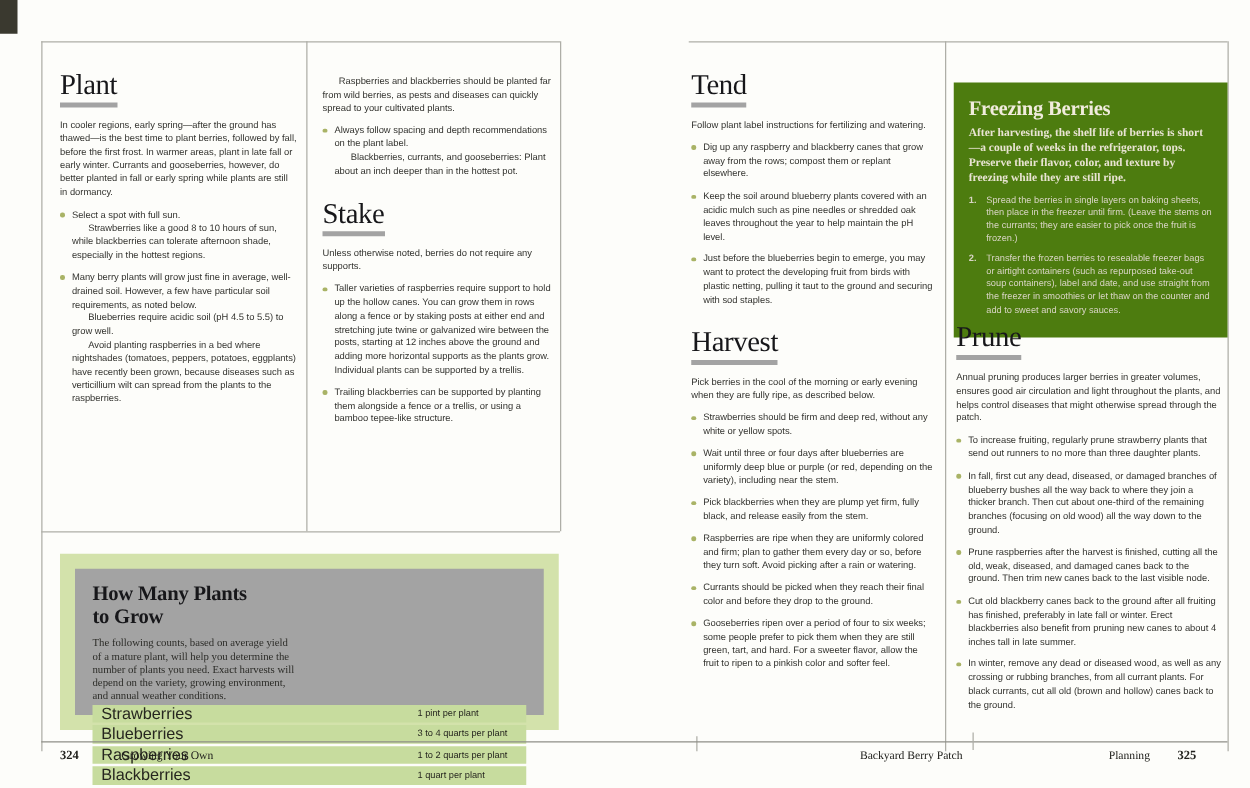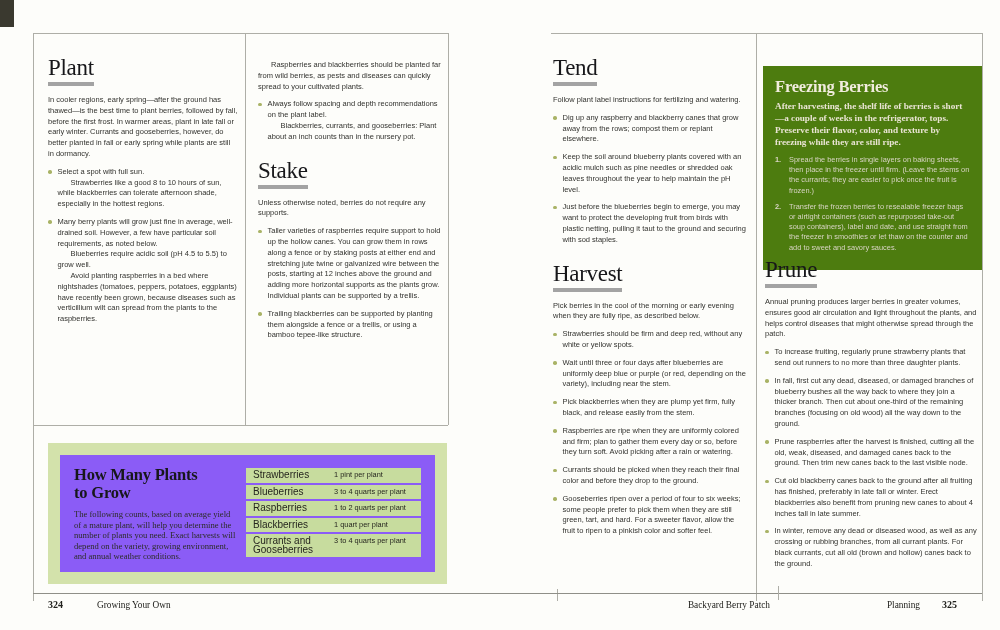--- a/index.html
+++ b/index.html
@@ -39,30 +39,30 @@
   .bullet-body { flex:1; }
   .sub { text-indent:13px; }
   .lead-para { text-indent:13px; margin-bottom:7px; }
   .sec-gap { margin-top:16px; }
 
   
   .grow-box {
     position:absolute; left:48px; top:443px; width:399px; height:141px;
     background:#d3e2ab; padding:12px;
   }
-  .grow-inner { background:#8b5cf6; width:100%; height:100%; padding:11px 14px; display:flex; }
+  .grow-inner { background:#a3a3a3; width:100%; height:100%; padding:11px 14px; display:flex;flex-direction:column; }
   .grow-left { width:172px; flex:none; padding-right:10px; }
   .grow-title {
     font-family:"Liberation Serif", serif; font-weight:bold;
     font-size:16.5px; line-height:18px; color:#17171a; margin-bottom:7px; letter-spacing:-0.2px;
   }
   .grow-body { font-family:"Liberation Serif", serif; font-size:8.6px; line-height:10.6px; color:#2c2c28; }
   .grow-table { flex:1; padding-top:2px; }
   .grow-row { display:flex; background:#c7dc9e; margin-bottom:2px; padding:3px 7px; }
-  .grow-row .name { flex:1; font-size:10px; line-height:8.5px; color:#26261f; }
+  .grow-row .name { flex:1; font-size:13px; line-height:8.5px; color:#26261f; }
   .grow-row .amount { width:80px; flex:none; font-size:7.4px; line-height:8.5px; color:#26261f; }
 
   
   .freeze-box {
     position:absolute; left:763px; top:32px; width:219px;
     background:#4d7c0f; padding:11px 12px 11px 12px;margin-top:34px;
   }
   .freeze-title {
     font-family:"Liberation Serif", serif; font-weight:bold;
     font-size:16.5px; line-height:19px; color:#f1ecdd; margin-bottom:4px; letter-spacing:-0.2px;
@@ -117,21 +117,21 @@
   </div>
 </div>
 
 <div class="col" style="left:258px; top:60px; width:184px;">
   <div class="body-text">
     <p class="lead-para">Raspberries and blackberries should be planted far from wild berries, as pests and diseases can quickly spread to your cultivated plants.</p>
     <div class="bullet">
       <span class="dot"></span>
       <div class="bullet-body">
         <p>Always follow spacing and depth recommendations on the plant label.</p>
-        <p class="sub">Blackberries, currants, and gooseberries: Plant about an inch counts than in the nursery pot.</p>
+        <p class="sub">Blackberries, currants, and gooseberries: Plant about an inch deeper than in the hottest pot.</p>
       </div>
     </div>
   </div>
   <div class="sec-gap"></div>
   <h2 class="sec-title">Stake</h2>
   <div class="body-text">
     <p class="intro">Unless otherwise noted, berries do not require any supports.</p>
     <div class="bullet">
       <span class="dot"></span>
       <div class="bullet-body">

